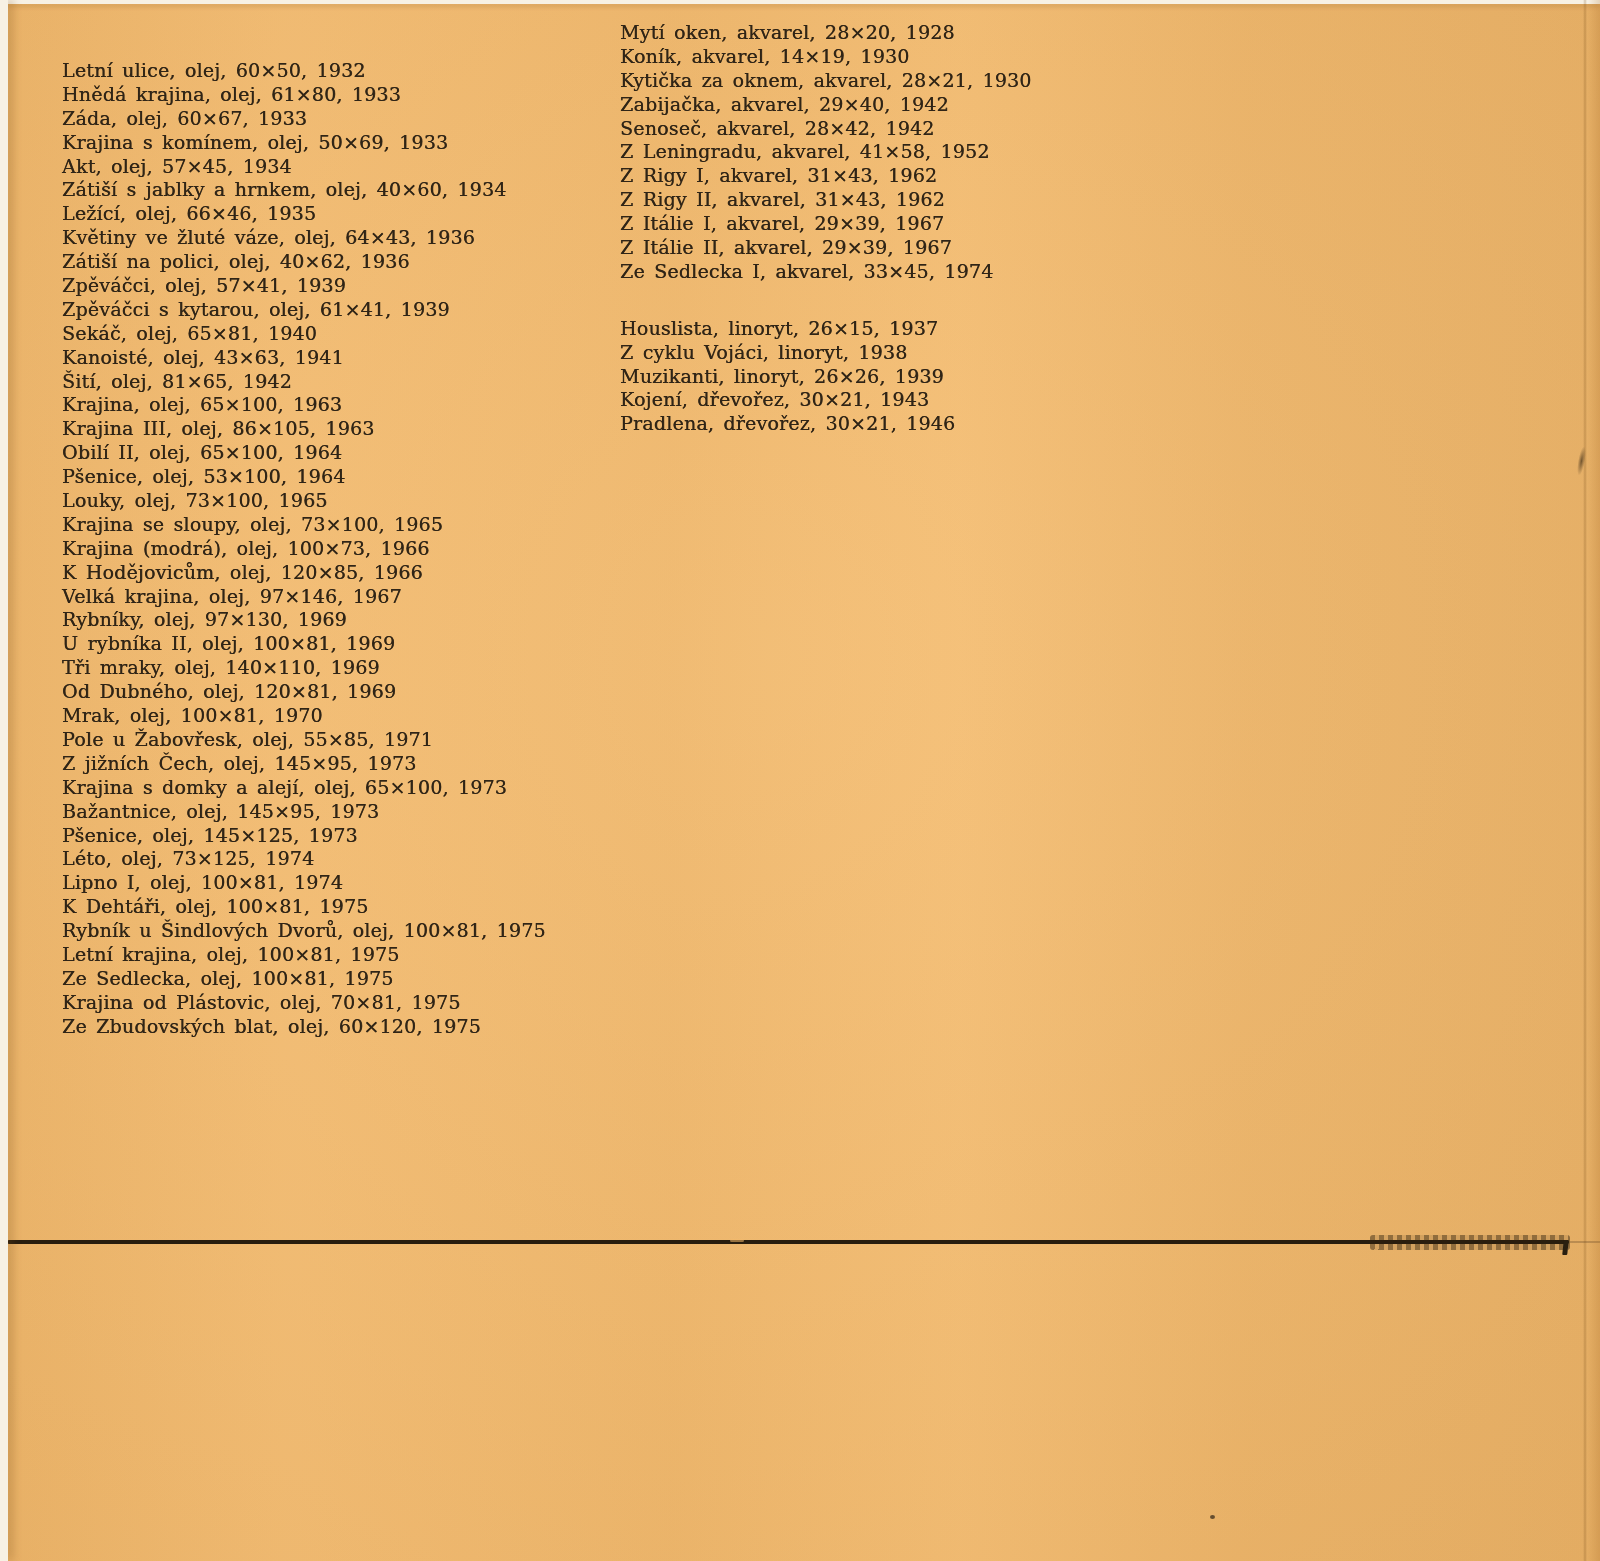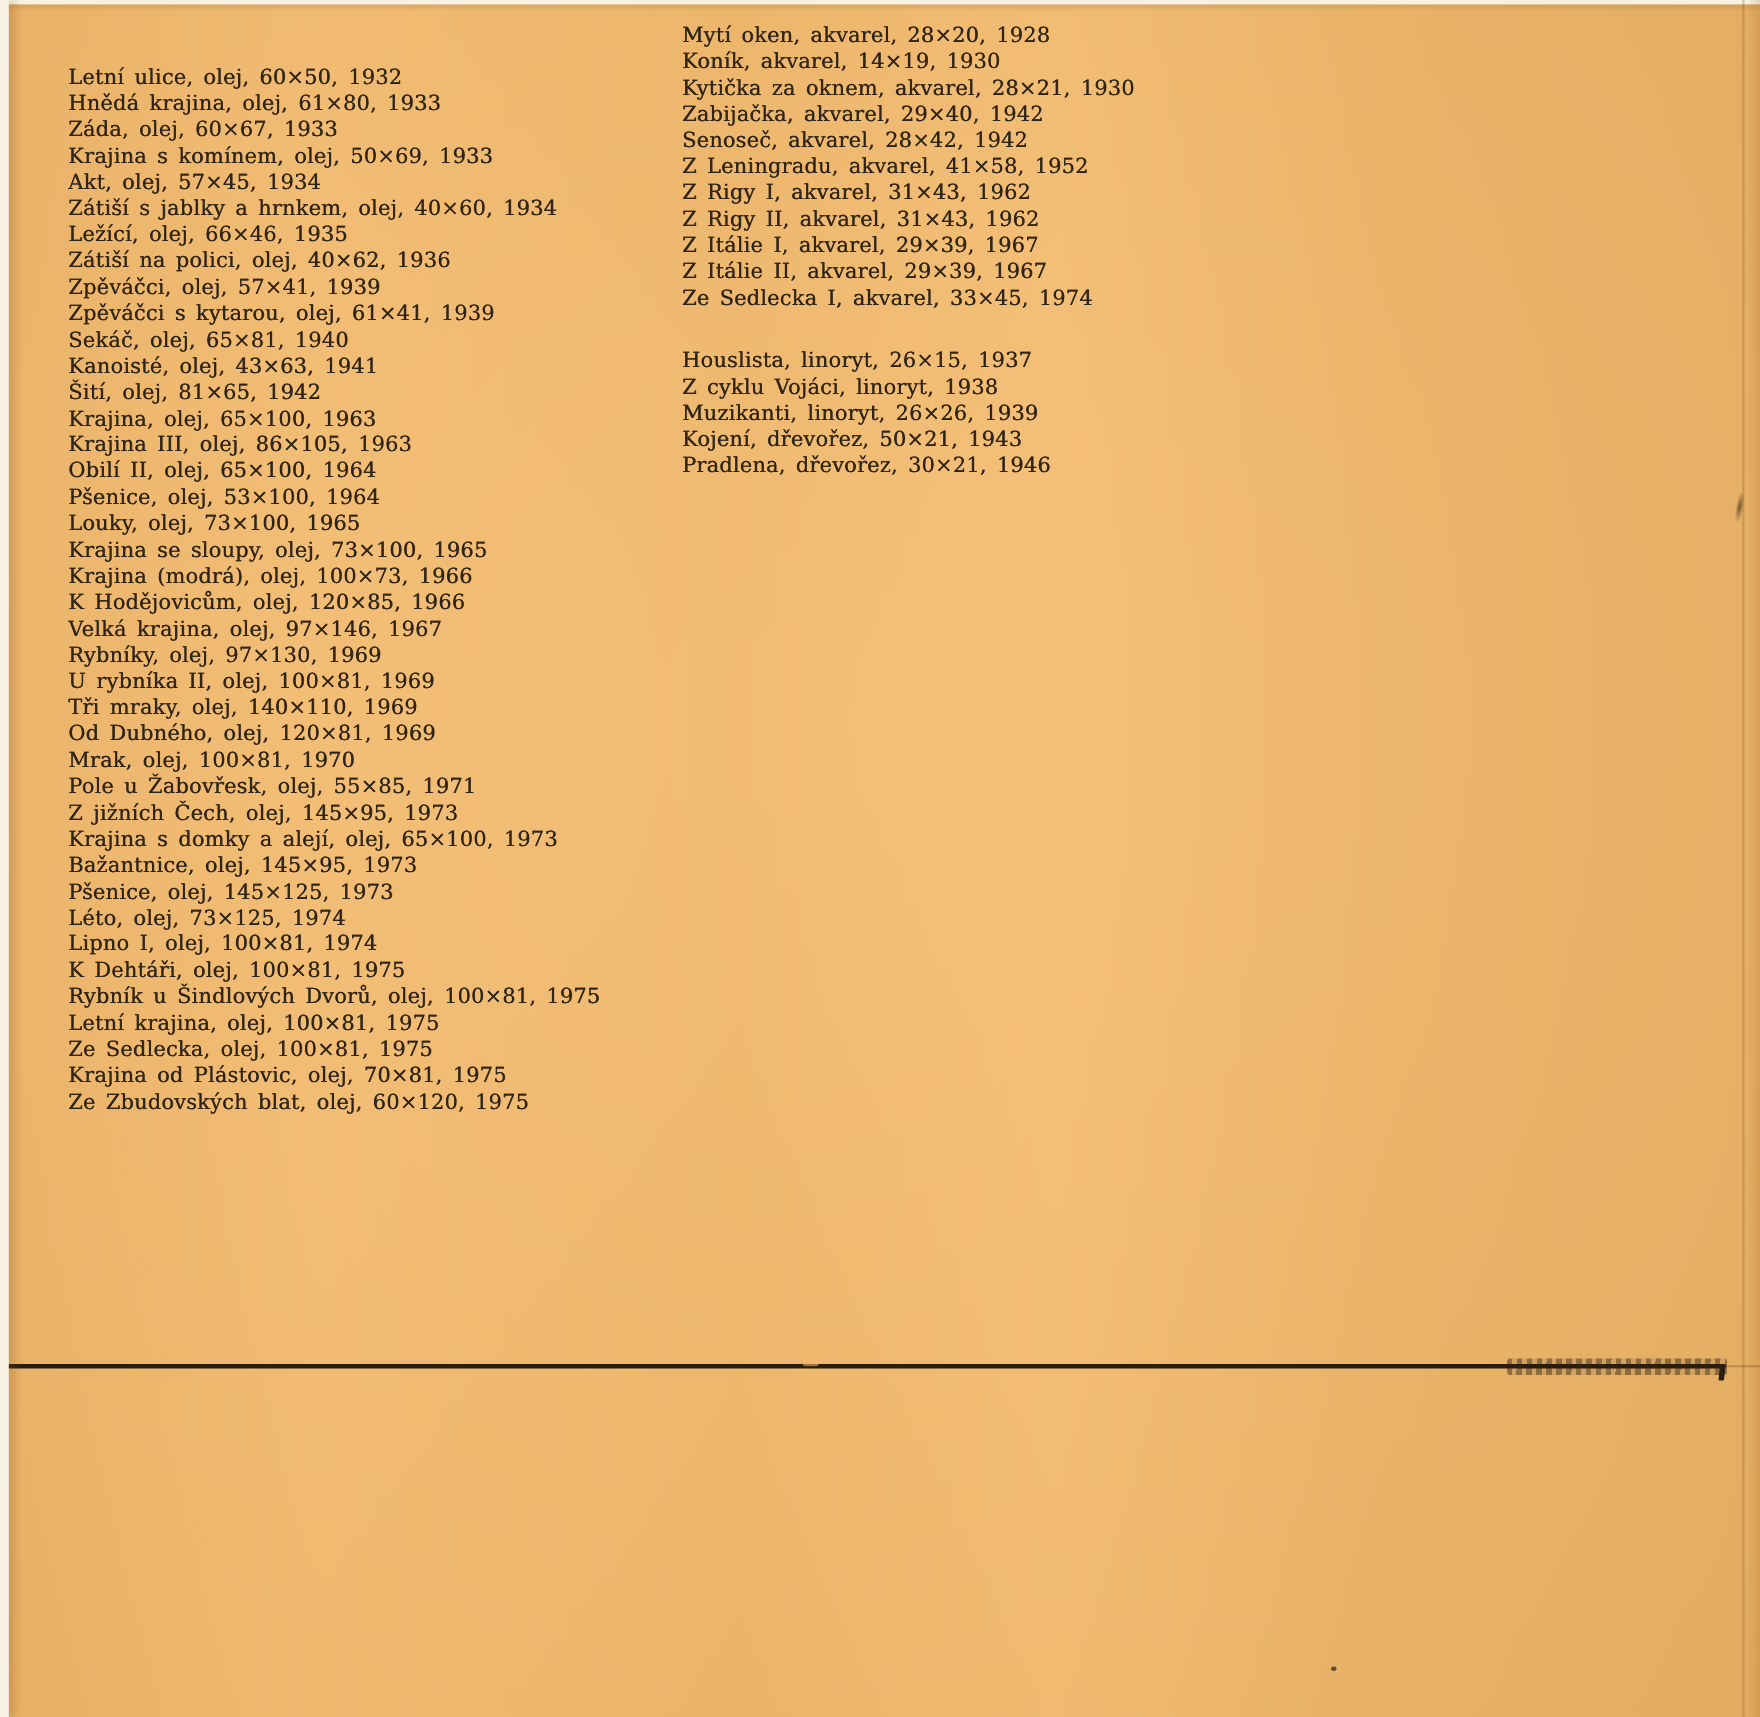--- a/index.html
+++ b/index.html
@@ -100,20 +100,21 @@
 
   <div class="col col-left">
 
   <div class="entry">Letní ulice, olej, 60×50, 1932</div>
       <div class="entry">Hnědá krajina, olej, 61×80, 1933</div>
       <div class="entry">Záda, olej, 60×67, 1933</div>
       <div class="entry">Krajina s komínem, olej, 50×69, 1933</div>
       <div class="entry">Akt, olej, 57×45, 1934</div>
       <div class="entry">Zátiší s jablky a hrnkem, olej, 40×60, 1934</div>
       <div class="entry">Ležící, olej, 66×46, 1935</div>
+      <div class="entry">Květiny ve žluté váze, olej, 64×43, 1936</div>
       <div class="entry">Zátiší na polici, olej, 40×62, 1936</div>
       <div class="entry">Zpěváčci, olej, 57×41, 1939</div>
       <div class="entry">Zpěváčci s kytarou, olej, 61×41, 1939</div>
       <div class="entry">Sekáč, olej, 65×81, 1940</div>
       <div class="entry">Kanoisté, olej, 43×63, 1941</div>
       <div class="entry">Šití, olej, 81×65, 1942</div>
       <div class="entry">Krajina, olej, 65×100, 1963</div>
       <div class="entry">Krajina III, olej, 86×105, 1963</div>
       <div class="entry">Obilí II, olej, 65×100, 1964</div>
       <div class="entry">Pšenice, olej, 53×100, 1964</div>
@@ -156,21 +157,21 @@
         <div class="entry">Z Itálie I, akvarel, 29×39, 1967</div>
         <div class="entry">Z Itálie II, akvarel, 29×39, 1967</div>
         <div class="entry">Ze Sedlecka I, akvarel, 33×45, 1974</div>
       </div>
     <div class="group-gap"></div>
     <div>
 
     <div class="entry">Houslista, linoryt, 26×15, 1937</div>
         <div class="entry">Z cyklu Vojáci, linoryt, 1938</div>
         <div class="entry">Muzikanti, linoryt, 26×26, 1939</div>
-        <div class="entry">Kojení, dřevořez, 50×21, 1943</div>
+        <div class="entry">Kojení, dřevořez, 30×21, 1943</div>
         <div class="entry">Pradlena, dřevořez, 30×21, 1946</div>
       </div>
   </div>
 
   <div class="rule">
     <div class="rule-break"></div>
     <div class="ink-smudge"></div>
     <div class="rule-hook"></div>
     <div class="rule-tail"></div>
   </div>

